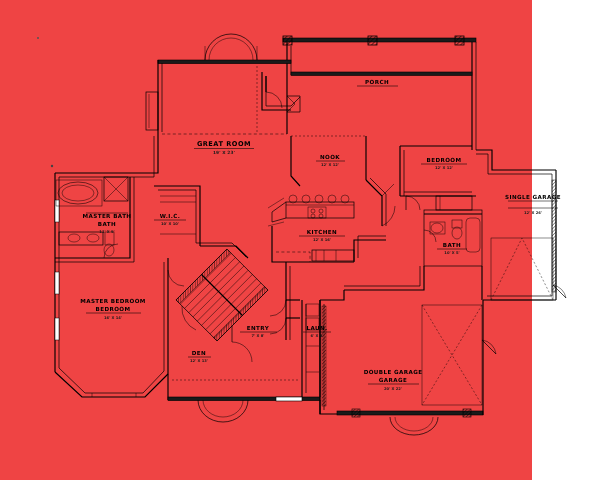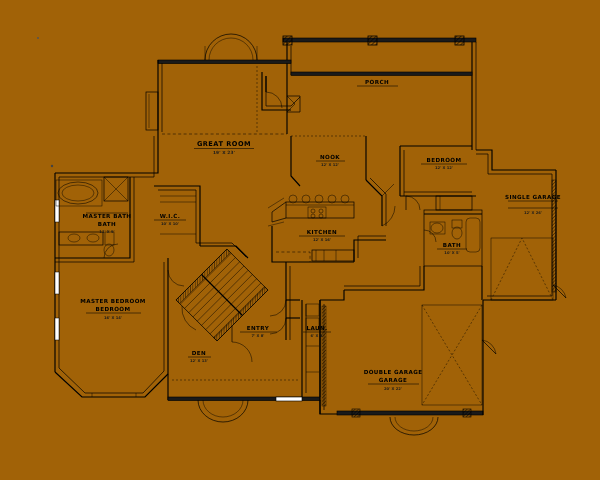--- a/index.html
+++ b/index.html
@@ -8,23 +8,23 @@
     background: #ffffff;
   }
   body {
     width: 600px;
     height: 480px;
     overflow: hidden;
     font-family: "Liberation Sans", sans-serif;
   }
   #plan-root {
     position: relative;
-    width: 600px;
+    width: 532px;
     height: 480px;
-    background: #a16207;
+    background: #ef4444;
     text-align: center;
   }
   #floorplan-svg {
     display: block;
     width: 600px;
     height: 480px;
   }
   .wall-heavy {
     fill: #1a1a1a;
     stroke: #000000;

